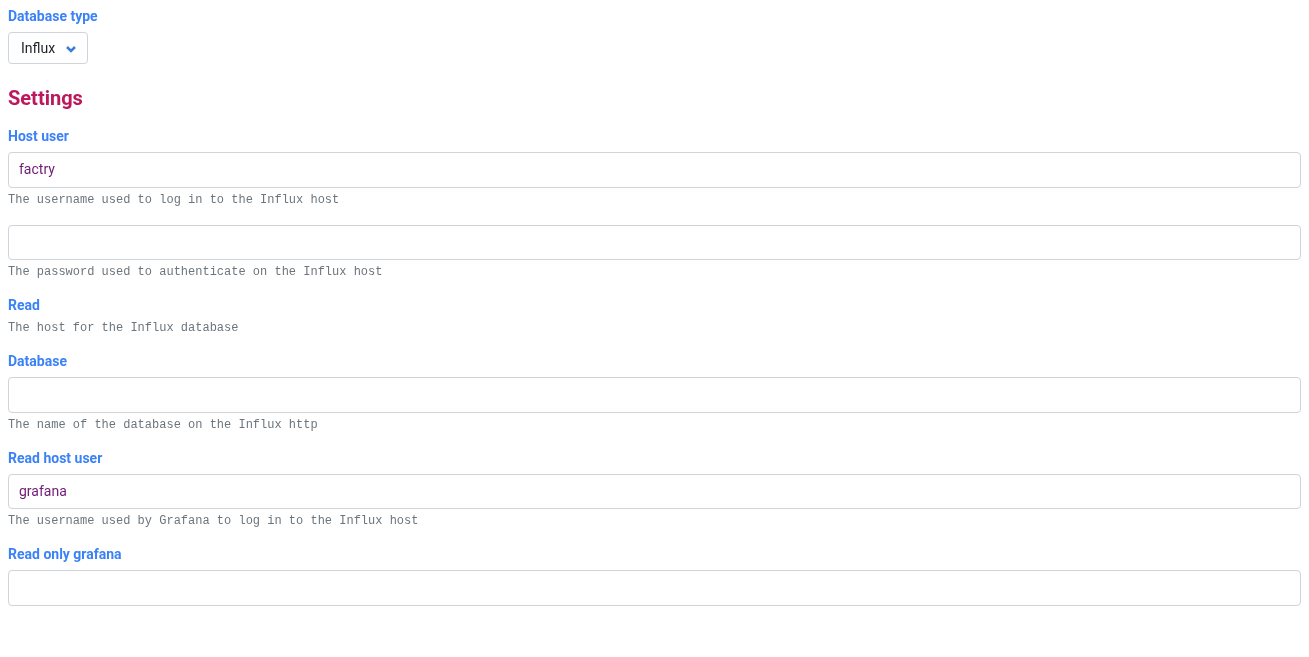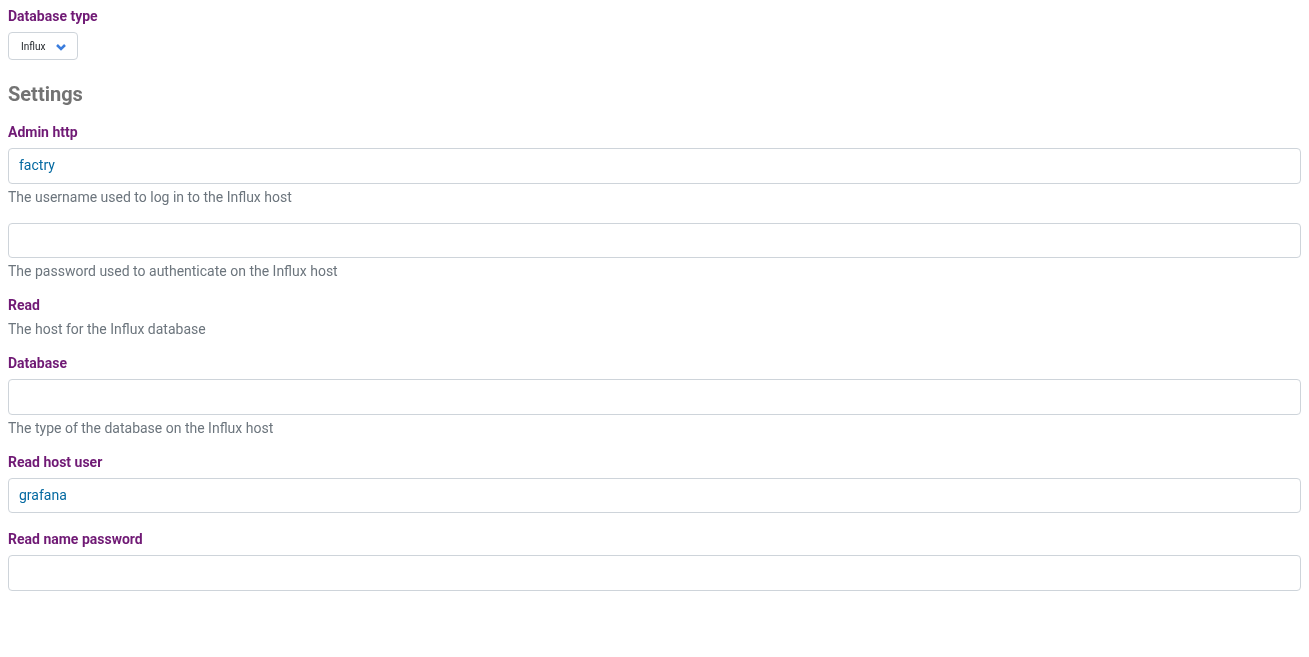--- a/index.html
+++ b/index.html
@@ -10,43 +10,43 @@
     body {
       font-family: -apple-system, BlinkMacSystemFont, "Segoe UI", Roboto, "Helvetica Neue", Arial, sans-serif;
       color: #212529;
       background: #ffffff;
       padding: 8px;
       font-size: 14px;
     }
     .field-label {
       font-weight: 700;
       font-size: 14px;
-      color: #701a75;
+      color: #3b82f6;
       display: block;
       margin-bottom: 8px;
     }
     .section-heading {
       font-weight: 700;
       font-size: 20px;
-      color: #737373;
+      color: #be185d;
       margin-top: 18px;
       margin-bottom: 18px;
     }
     .select-wrapper {
       display: inline-flex;
       align-items: center;
       border: 1px solid #ced4da;
       border-radius: 4px;
       padding: 7px 10px 7px 12px;
       background: #ffffff;
       cursor: pointer;
       margin-bottom: 4px;
     }
     .select-value {
-      font-size: 10px;
+      font-size: 14px;
       color: #212529;
       margin-right: 10px;
     }
     .chevron-down {
       width: 12px;
       height: 12px;
       display: inline-block;
     }
     .chevron-down svg {
       width: 12px;
@@ -57,73 +57,75 @@
     }
     .form-group {
       margin-top: 18px;
     }
     .text-input {
       width: 100%;
       border: 1px solid #ced4da;
       border-radius: 4px;
       padding: 7px 10px;
       font-size: 14px;
-      color: #0369a1;
+      color: #701a75;
       background: #ffffff;
       font-family: inherit;
       line-height: 1.4;
     }
     .help-text {
-      font-size: 14px;
+      font-size: 12px;
       color: #6c757d;
       margin-top: 5px;
       display: block;
+      font-family: Liberation Mono, monospace;
     }
   </style>
 </head>
 <body>
 
 <div>
   <label class="field-label">Database type</label>
   <div class="select-wrapper">
     <span class="select-value">Influx</span>
     <span class="chevron-down">
       <svg viewBox="0 0 12 12">
           <polyline points="2,4 6,8 10,4"></polyline>
         </svg>
     </span>
   </div>
 </div>
 
 <h2 class="section-heading">Settings</h2>
 
 <div class="form-group">
-  <label class="field-label">Admin http</label>
+  <label class="field-label">Host user</label>
   <input type="text" class="text-input" value="factry" style="">
   <span class="help-text">The username used to log in to the Influx host</span>
 </div>
 
 <div class="form-group">
   <input type="password" class="text-input" value="" style="">
   <span class="help-text">The password used to authenticate on the Influx host</span>
 </div>
 
 <div class="form-group">
   <label class="field-label">Read</label>
   <span class="help-text">The host for the Influx database</span>
 </div>
 
 <div class="form-group">
   <label class="field-label">Database</label>
   <input type="text" class="text-input" value="" style="">
-  <span class="help-text">The type of the database on the Influx host</span>
+  <span class="help-text">The name of the database on the Influx http</span>
 </div>
 
 <div class="form-group">
   <label class="field-label">Read host user</label>
   <input type="text" class="text-input" value="grafana" style="">
+  <span class="help-text">The username used by Grafana to log in to the Influx host</span>
 </div>
 
 <div class="form-group">
-  <label class="field-label">Read name password</label>
+  <label class="field-label">Read only grafana</label>
   <input type="password" class="text-input" value="" style="">
   
 </div>
 
 </body></html>

